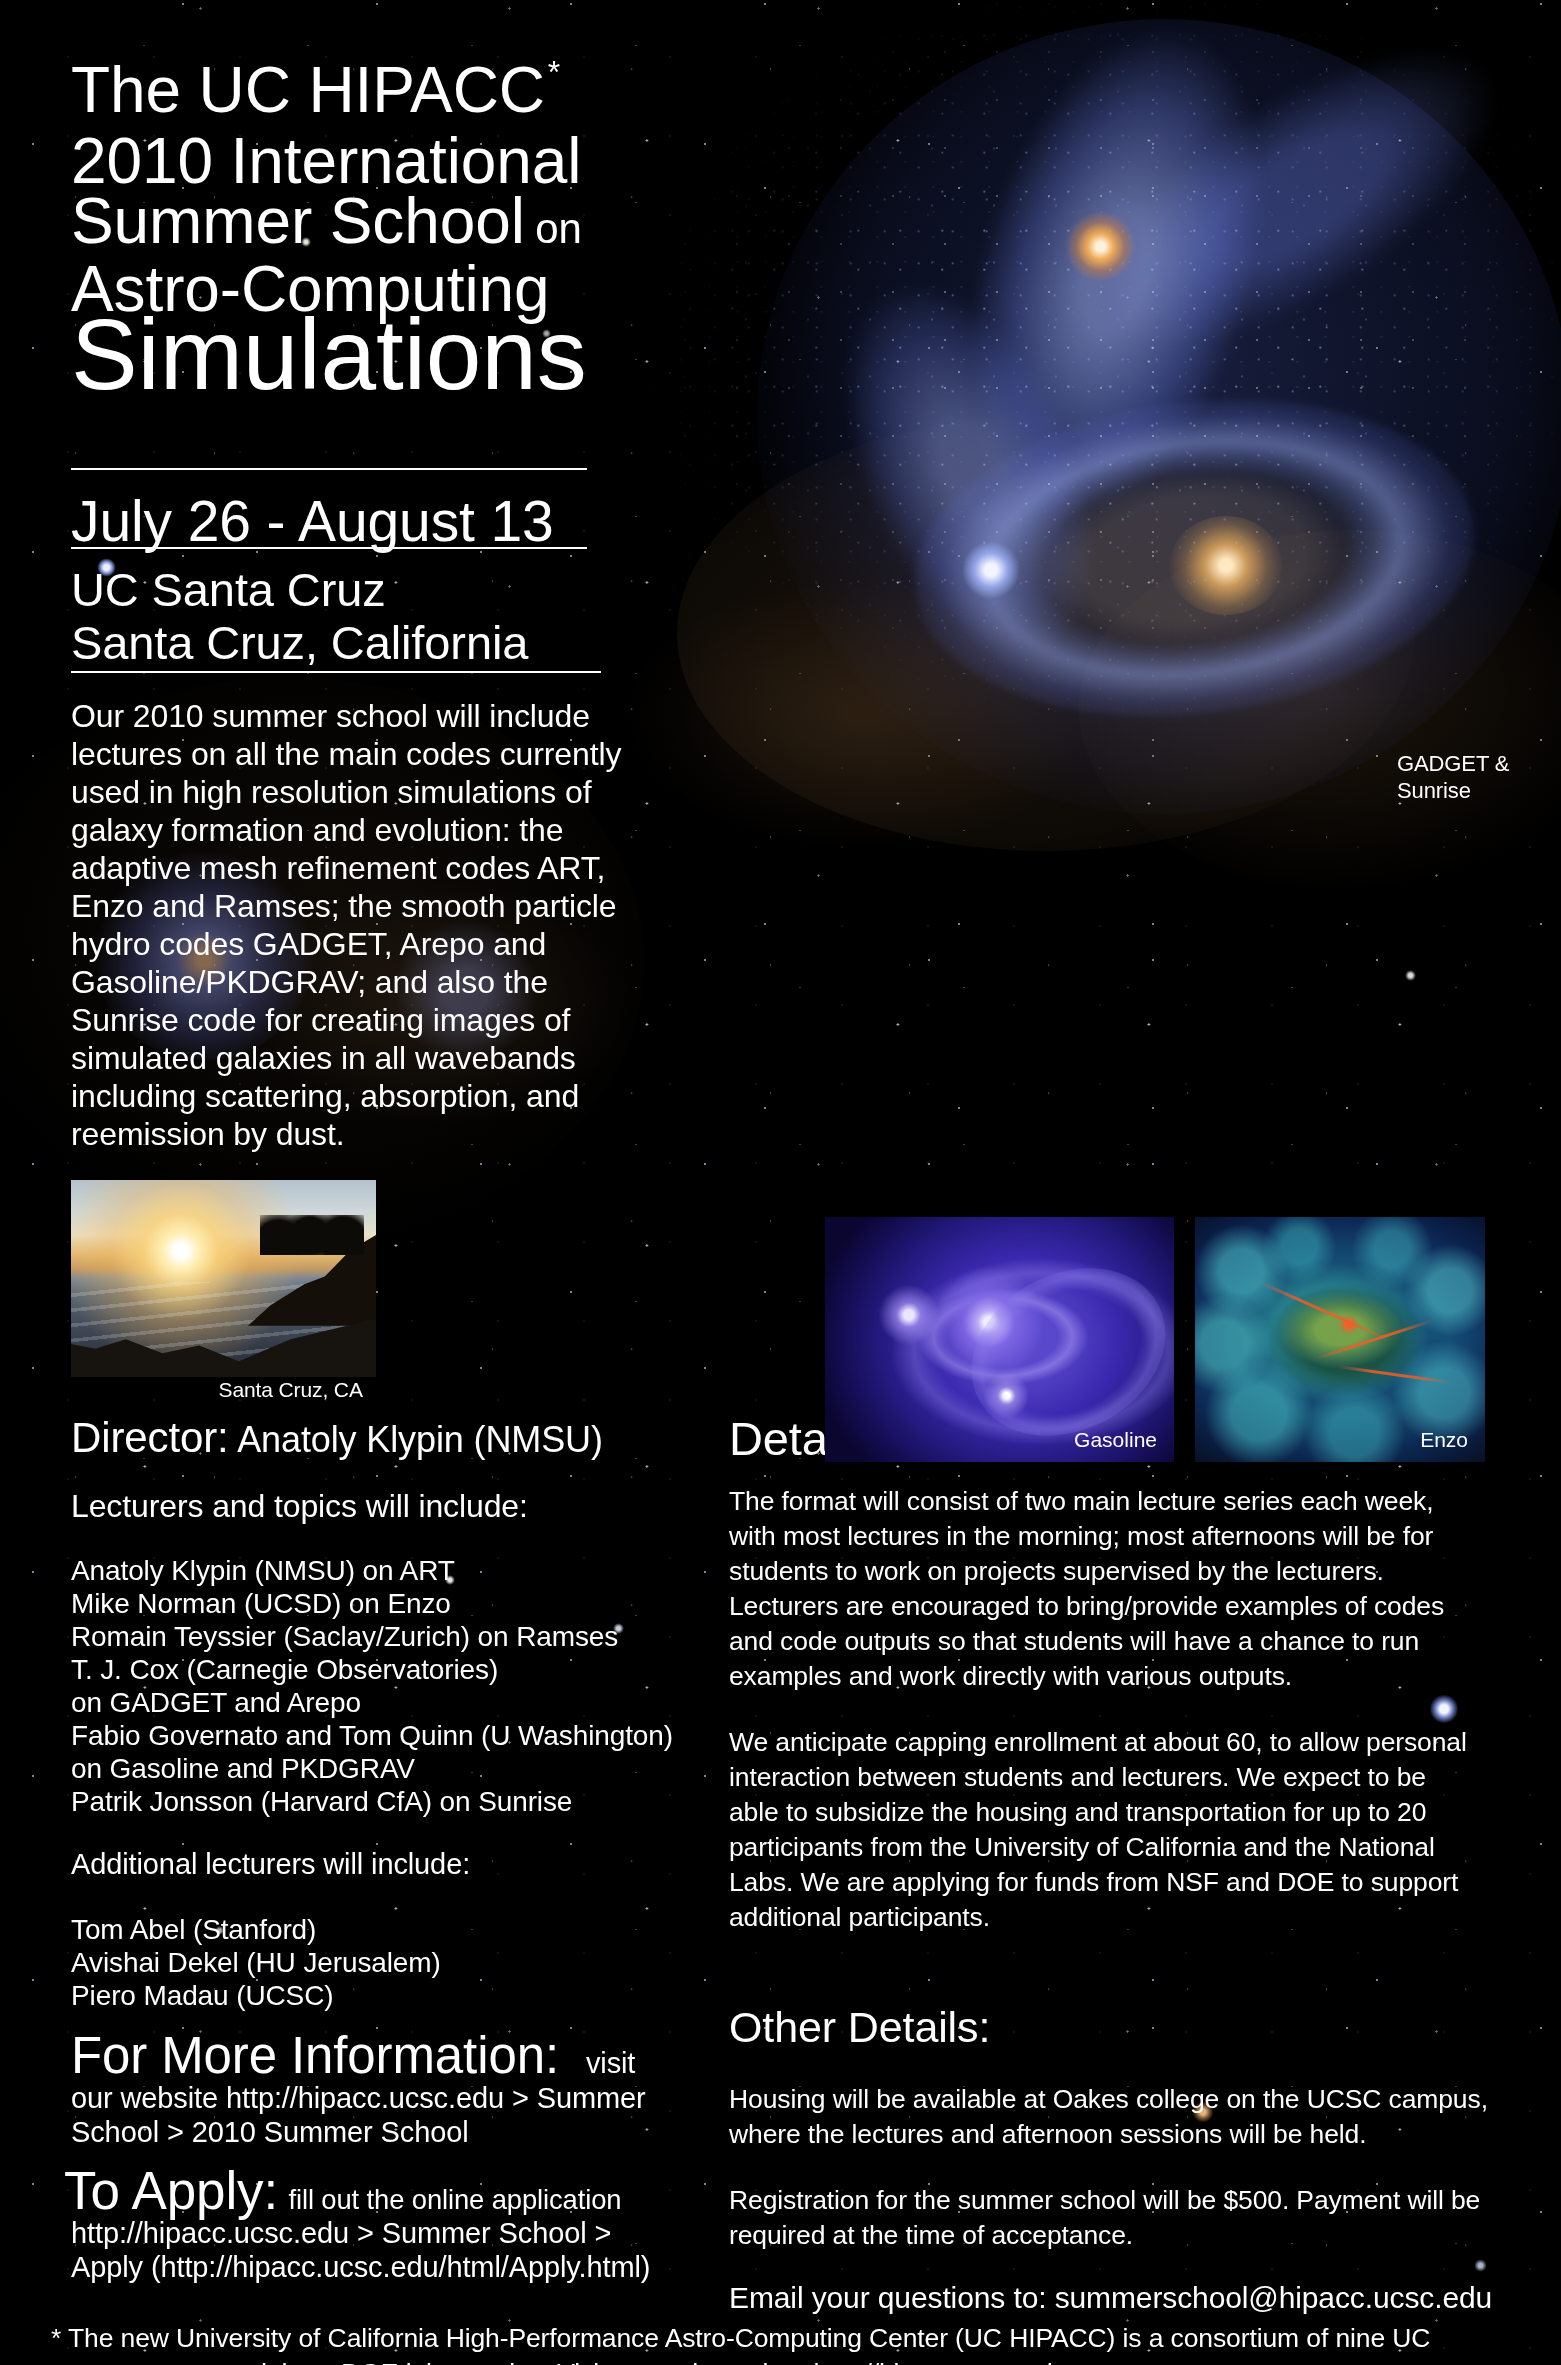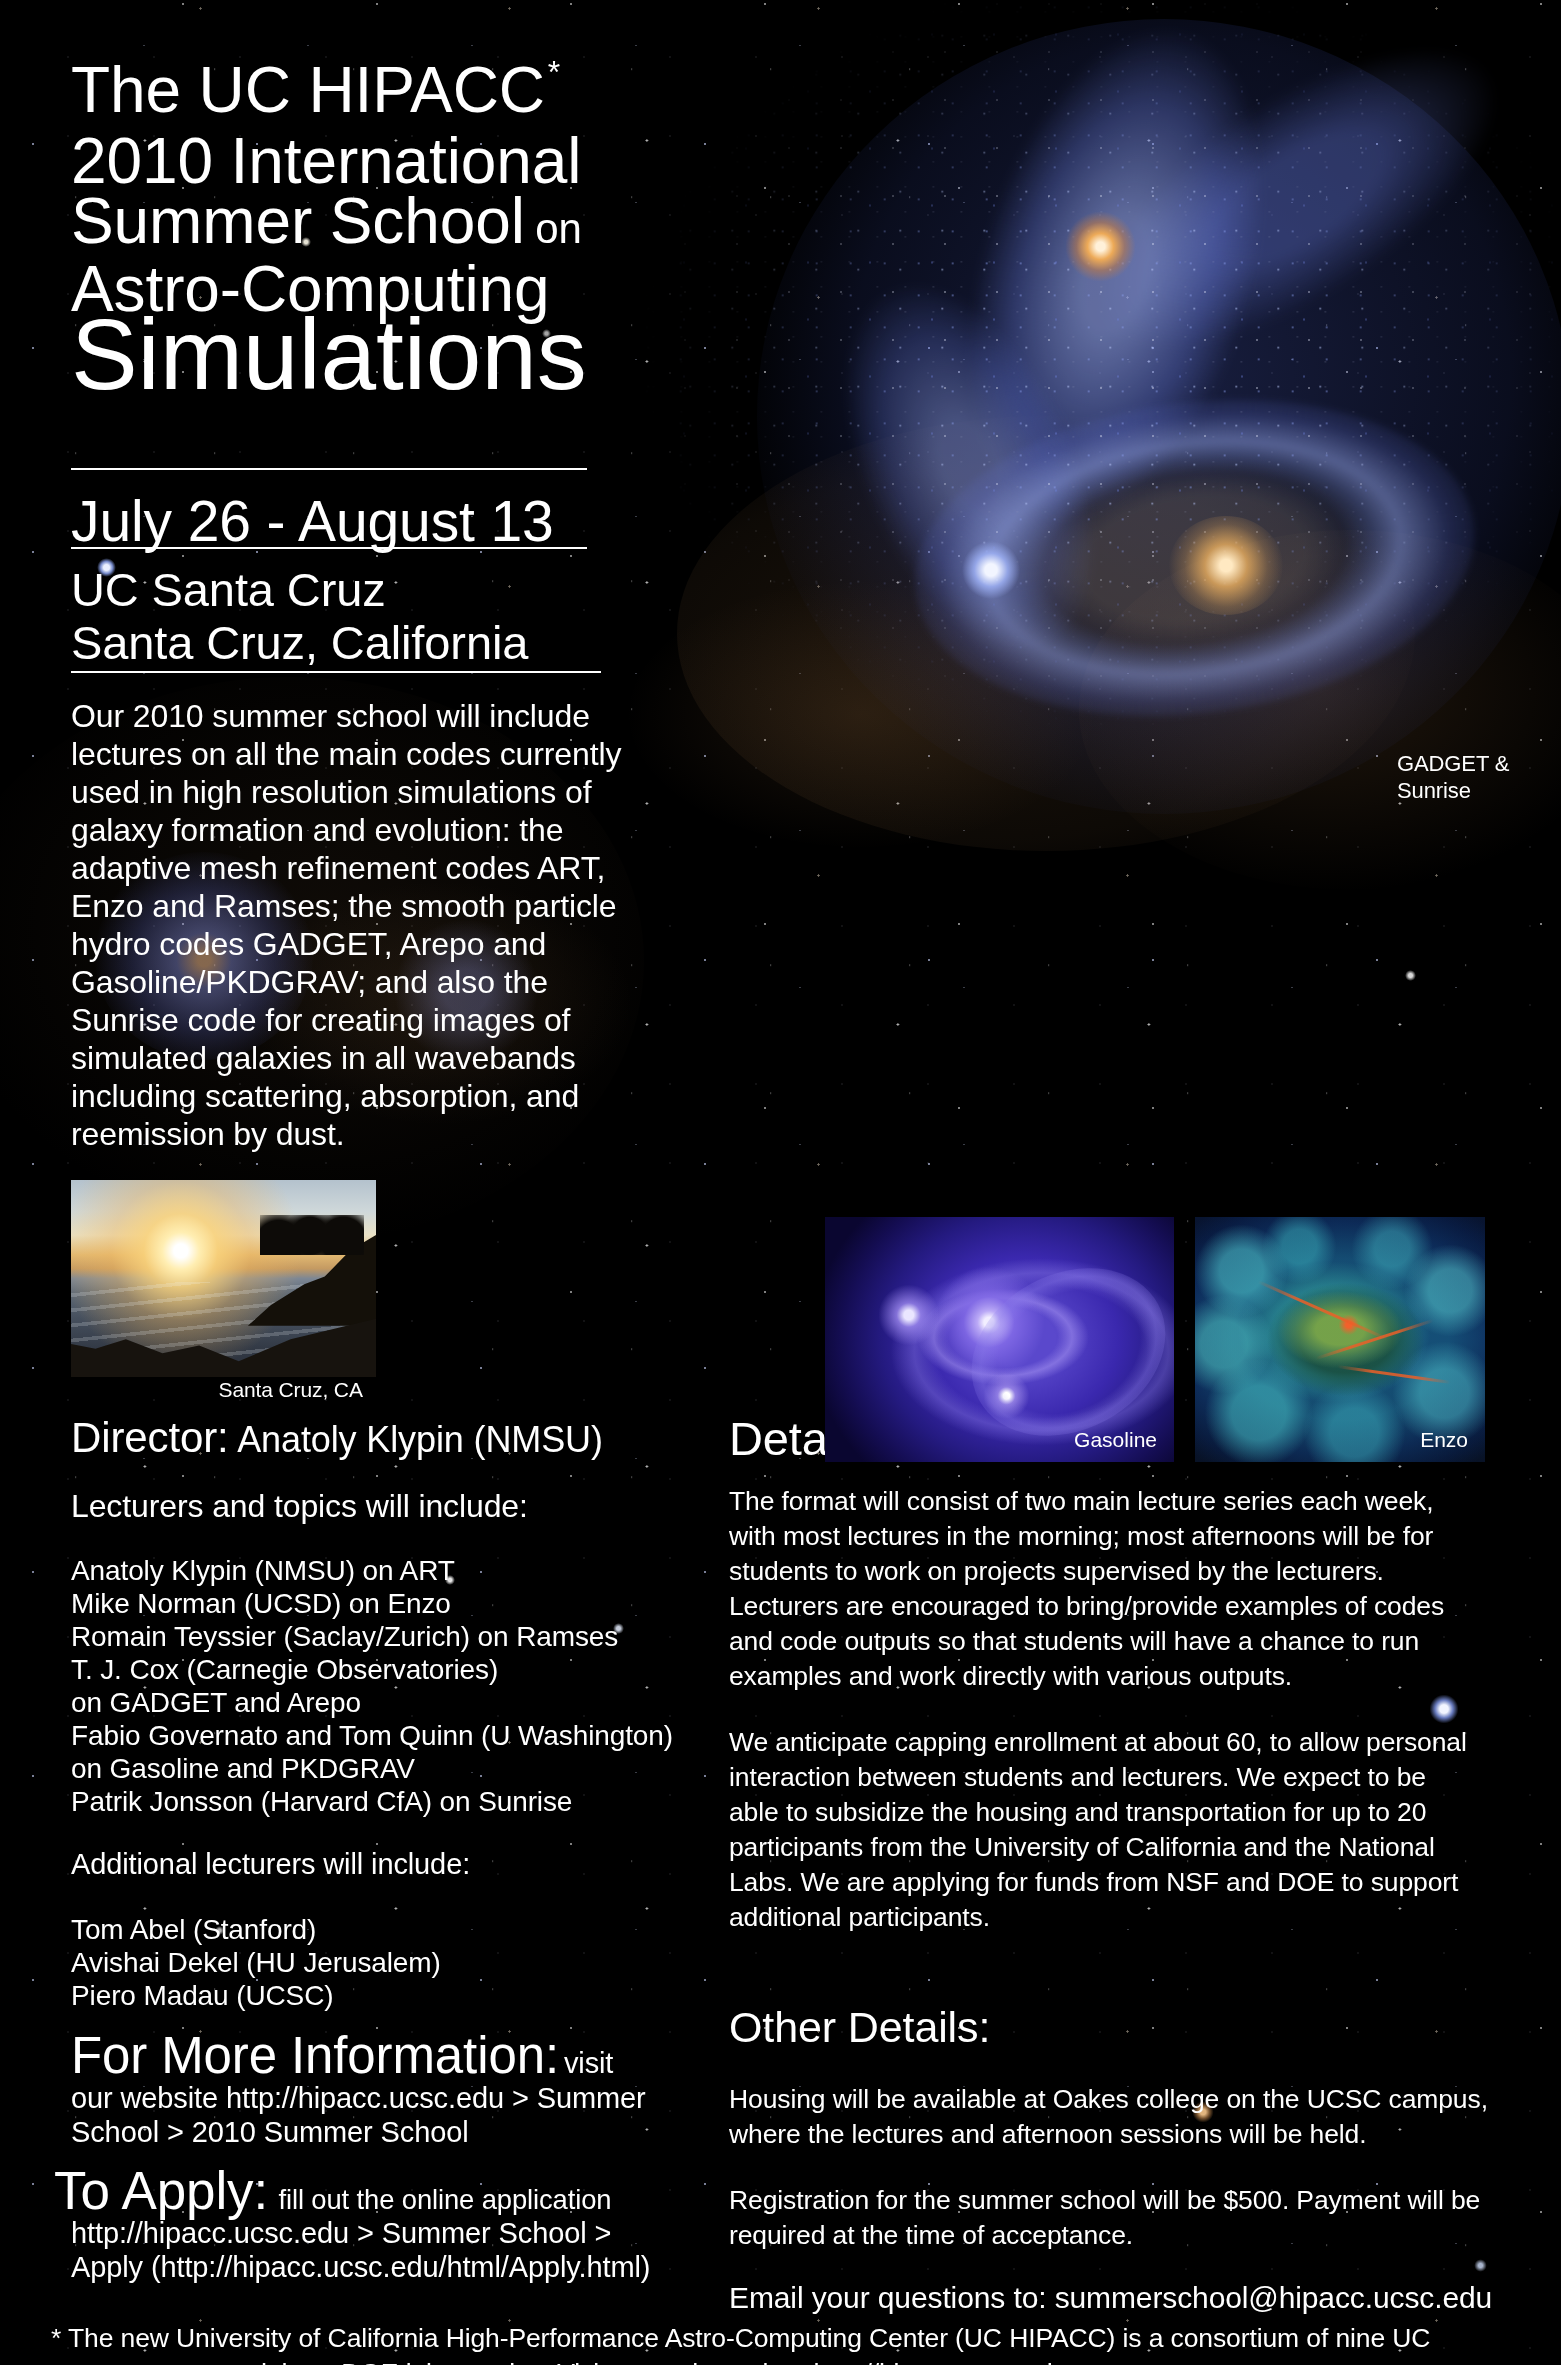--- a/index.html
+++ b/index.html
@@ -107,23 +107,23 @@
   
   .director{position:absolute;left:71px;top:1414px;white-space:nowrap;}
   .d-label{font-size:42px;}
   .d-name{font-size:36px;margin-left:8.5px;}
   .lect-heading{position:absolute;left:71px;top:1488px;font-size:32px;white-space:nowrap;}
   .lect-lines{position:absolute;left:71px;top:1554px;font-size:28px;line-height:33px;white-space:nowrap;}
   .addl-heading{position:absolute;left:71px;top:1848px;font-size:29px;white-space:nowrap;}
   .addl-lines{position:absolute;left:71px;top:1913px;font-size:28px;line-height:33px;white-space:nowrap;}
   .mi-head{position:absolute;left:71px;top:2026px;white-space:nowrap;}
   .mi-big{font-size:51px;margin-top:48px;}
-  .mi-rest{font-size:29px;margin-left:5px;}
+  .mi-rest{font-size:29px;margin-left:27px;}
   .mi-lines{position:absolute;left:71px;top:2081px;font-size:29px;line-height:34px;white-space:nowrap;}
-  .ap-head{position:absolute;left:54px;top:2160px;white-space:nowrap;}
+  .ap-head{position:absolute;left:64px;top:2160px;white-space:nowrap;}
   .ap-big{font-size:53px;}
   .ap-rest{font-size:27.4px;margin-left:10.4px;}
   .ap-lines{position:absolute;left:71px;top:2216px;font-size:29px;line-height:34px;white-space:nowrap;}
   
   .details-heading{position:absolute;left:729px;top:1411px;font-size:47px;white-space:nowrap;}
   .sim{position:absolute;top:1217px;height:245px;overflow:hidden;}
   .sim-gasoline{left:825px;width:349px;background-color:#050318;
     background-image:
       radial-gradient(circle at 47% 43%, #f2eeff 0 2.2%, #baa9f6 5%, rgba(132,108,232,.85) 11%, transparent 24%),
       radial-gradient(circle at 24% 40%, #eae6ff 0 1.6%, rgba(162,142,242,.75) 4%, transparent 10%),

